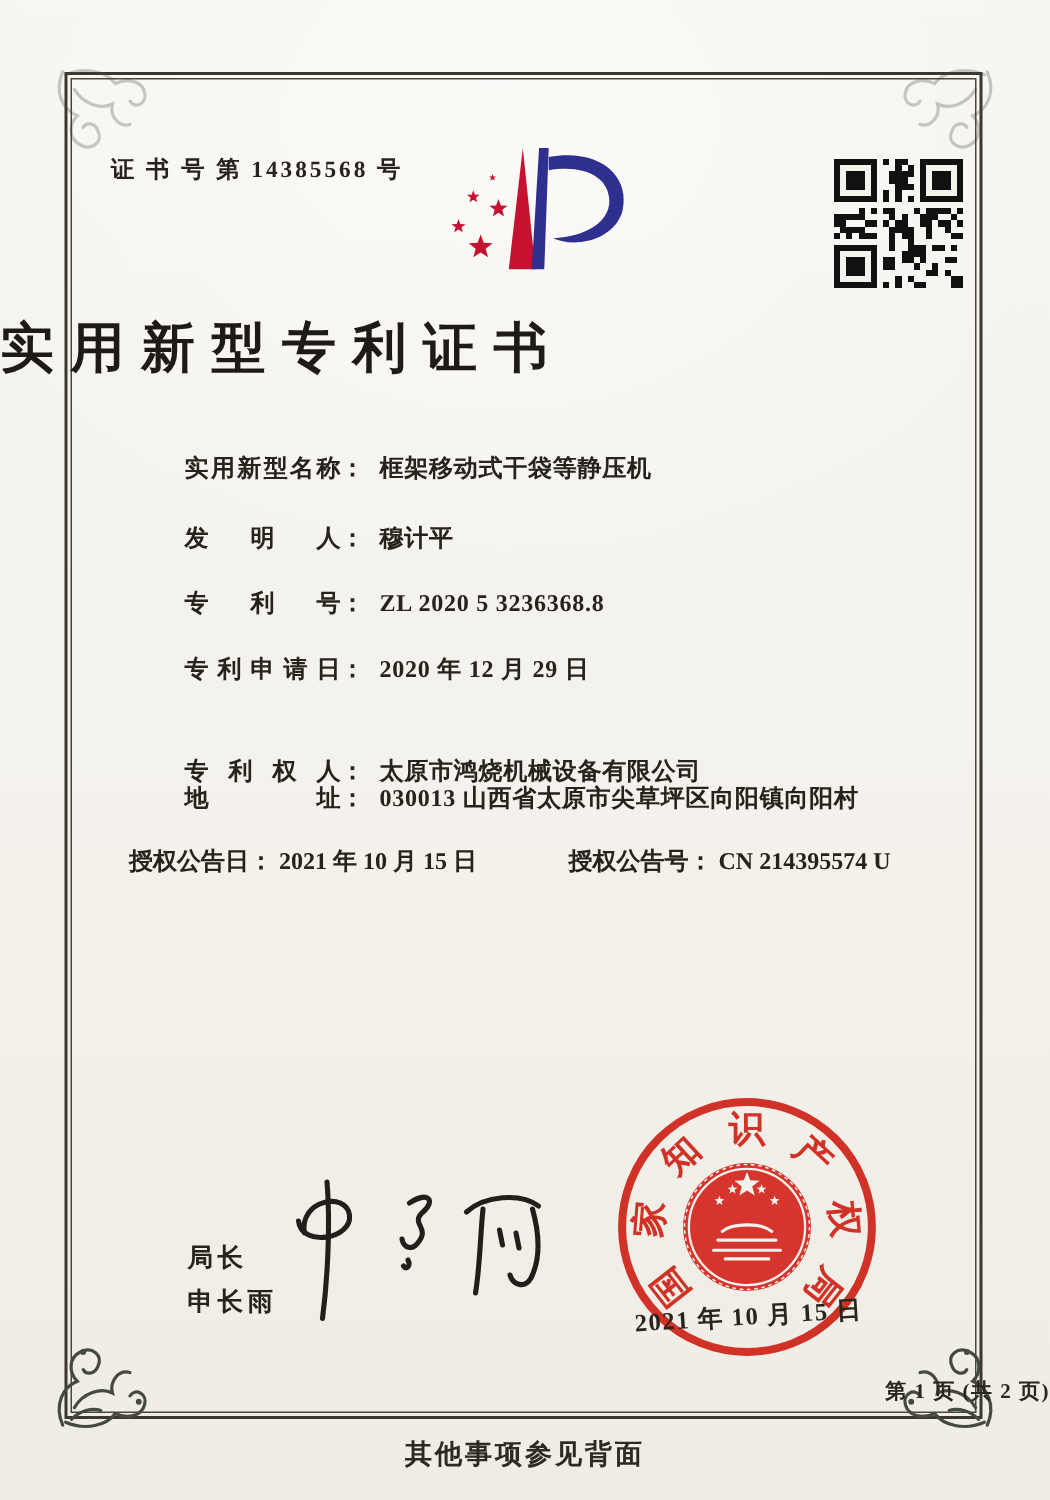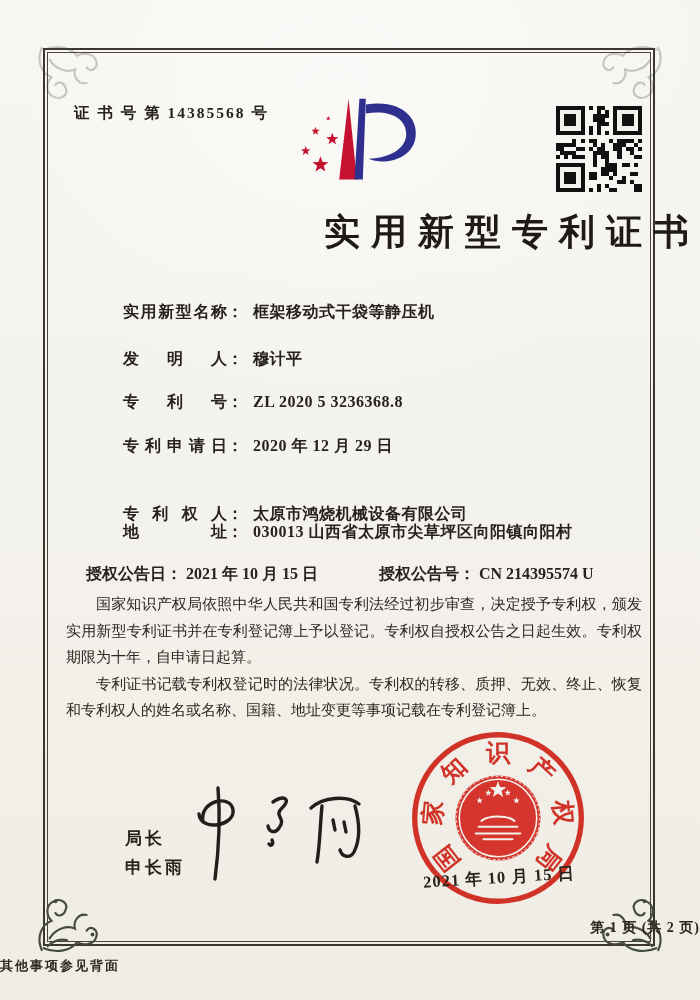--- a/index.html
+++ b/index.html
@@ -22,21 +22,21 @@
   
   .orn{position:absolute;width:78px;height:78px;}
   .orn.bl{left:34px;top:876px;}
   .orn.br{left:588px;top:876px;transform:scaleX(-1);}
   .orn.tl{left:34px;top:44px;transform:scaleY(-1);opacity:.28;}
   .orn.tr{left:588px;top:44px;transform:scale(-1,-1);opacity:.28;}
   .cert-no{position:absolute;left:74px;top:103px;font-size:15.5px;font-weight:700;
     letter-spacing:2px;color:#26231e;}
   .logo{position:absolute;left:283px;top:96px;width:138px;height:102px;}
   .qr{position:absolute;left:556px;top:106px;width:86px;height:86px;}
-  .title{position:absolute;left:0;top:208px;width:700px;text-align:right;
+  .title{position:absolute;left:0;top:208px;width:700px;text-align:left;
     font-size:36px;font-weight:700;letter-spacing:11px;color:#1e1b17;}
   .fields{position:absolute;left:75px;top:0;width:560px;}
   .frow{position:absolute;left:0;white-space:nowrap;font-size:16px;font-weight:600;color:#26221c;}
   .flabel{display:inline-block;width:104px;text-align:justify;text-align-last:justify;margin-left:48px;}
   .fcolon{display:inline-block;margin-right:10px;}
   .fvalue{letter-spacing:.5px;}
   .r0{top:302px}.r1{top:349px}.r2{top:392px}.r3{top:436px}.r4{top:504px}.r5{top:522px}
   .grant-row{position:absolute;left:75px;top:564px;white-space:nowrap;font-size:16px;
     font-weight:600;color:#26221c;margin-left:11px;}
   .grant-no{position:absolute;left:293px;top:0;}
@@ -44,22 +44,22 @@
     color:#2b2721;font-weight:500;}
   .paras p{margin:0;text-indent:2em;text-align:justify;}
   .director{position:absolute;left:88px;top:824px;font-size:17px;letter-spacing:3px;
     font-weight:600;color:#26221c;line-height:29px;margin-left:37px;}
   .signature{position:absolute;left:175px;top:782px;width:215px;height:102px;}
   .seal{position:absolute;left:406px;top:726px;width:184px;height:184px;opacity:.92;z-index:4;}
   .seal-date{position:absolute;left:423px;top:867px;font-size:16.5px;font-weight:700;
     letter-spacing:1px;color:#2a241d;transform:rotate(-3.5deg);z-index:5;}
   .page-no{position:absolute;left:0;top:919px;width:700px;text-align:right;
     font-size:14px;font-weight:600;color:#2a261f;letter-spacing:1px;}
-  .back-note{position:absolute;left:0;top:957px;width:700px;
-    font-size:13px;font-weight:600;color:#2e2a23;letter-spacing:2px;}
+  .back-note{position:absolute;left:0;top:957px;width:700px;text-align:center;
+    font-size:18px;font-weight:600;color:#2e2a23;letter-spacing:2px;}
 </style>
 </head>
 <body>
 
 <div class="page">
   <div class="vignette"></div>
 
   <div class="frame">
     <div class="frame-inner"></div>
   </div>
@@ -256,24 +256,20 @@
     <div class="frow r5">
       <span class="flabel">地址</span><span class="fcolon">：</span><span class="fvalue">030013 山西省太原市尖草坪区向阳镇向阳村</span>
     </div>
   </div>
 
   <div class="grant-row">
     <span><span>授权公告日</span><span>：</span> <span>2021 年 10 月 15 日</span></span>
     <span class="grant-no"><span>授权公告号</span><span>：</span> <span>CN 214395574 U</span></span>
   </div>
 
-  <div class="paras">
-    <p>国家知识产权局依照中华人民共和国专利法经过初步审查，决定授予专利权，颁发实用新型专利证书并在专利登记簿上予以登记。专利权自授权公告之日起生效。专利权期限为十年，自申请日起算。</p>
-    <p>专利证书记载专利权登记时的法律状况。专利权的转移、质押、无效、终止、恢复和专利权人的姓名或名称、国籍、地址变更等事项记载在专利登记簿上。</p>
-  </div>
 
   <div class="director">
     <div>局长</div>
     <div>申长雨</div>
   </div>
 
   <svg class="signature" viewBox="0 0 215 102">
     <g fill="none" stroke="#221f1b" stroke-width="3.4" stroke-linecap="round" stroke-linejoin="round">
       <path d="M28,40 C24,18 56,12 58,28 C60,44 26,50 24,32"></path>
       <path d="M43,6 C45,30 44,66 40,97"></path>

